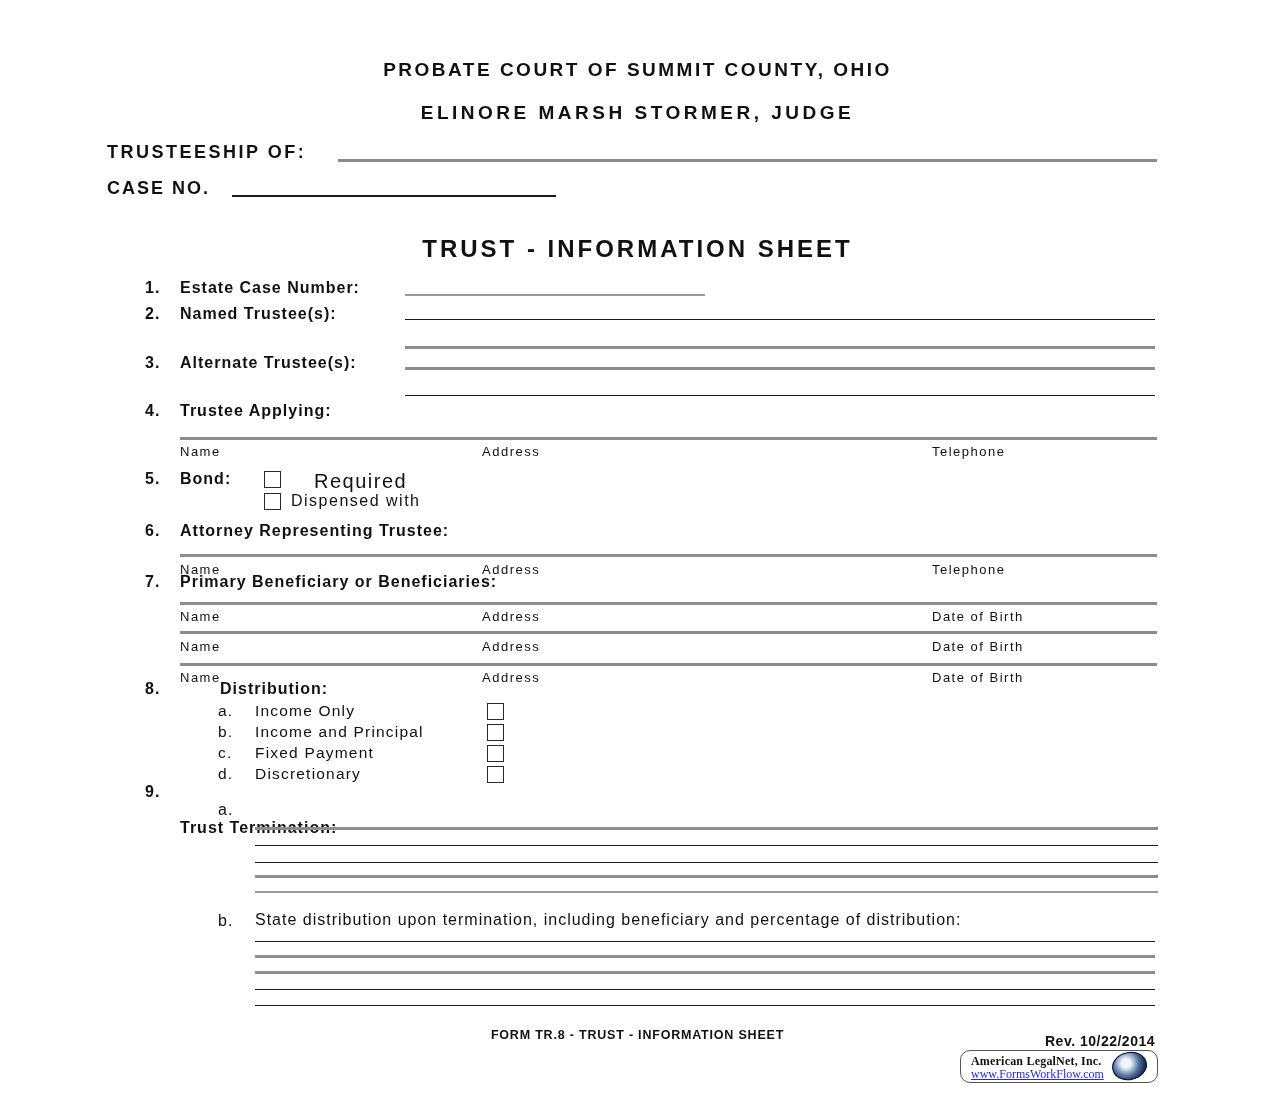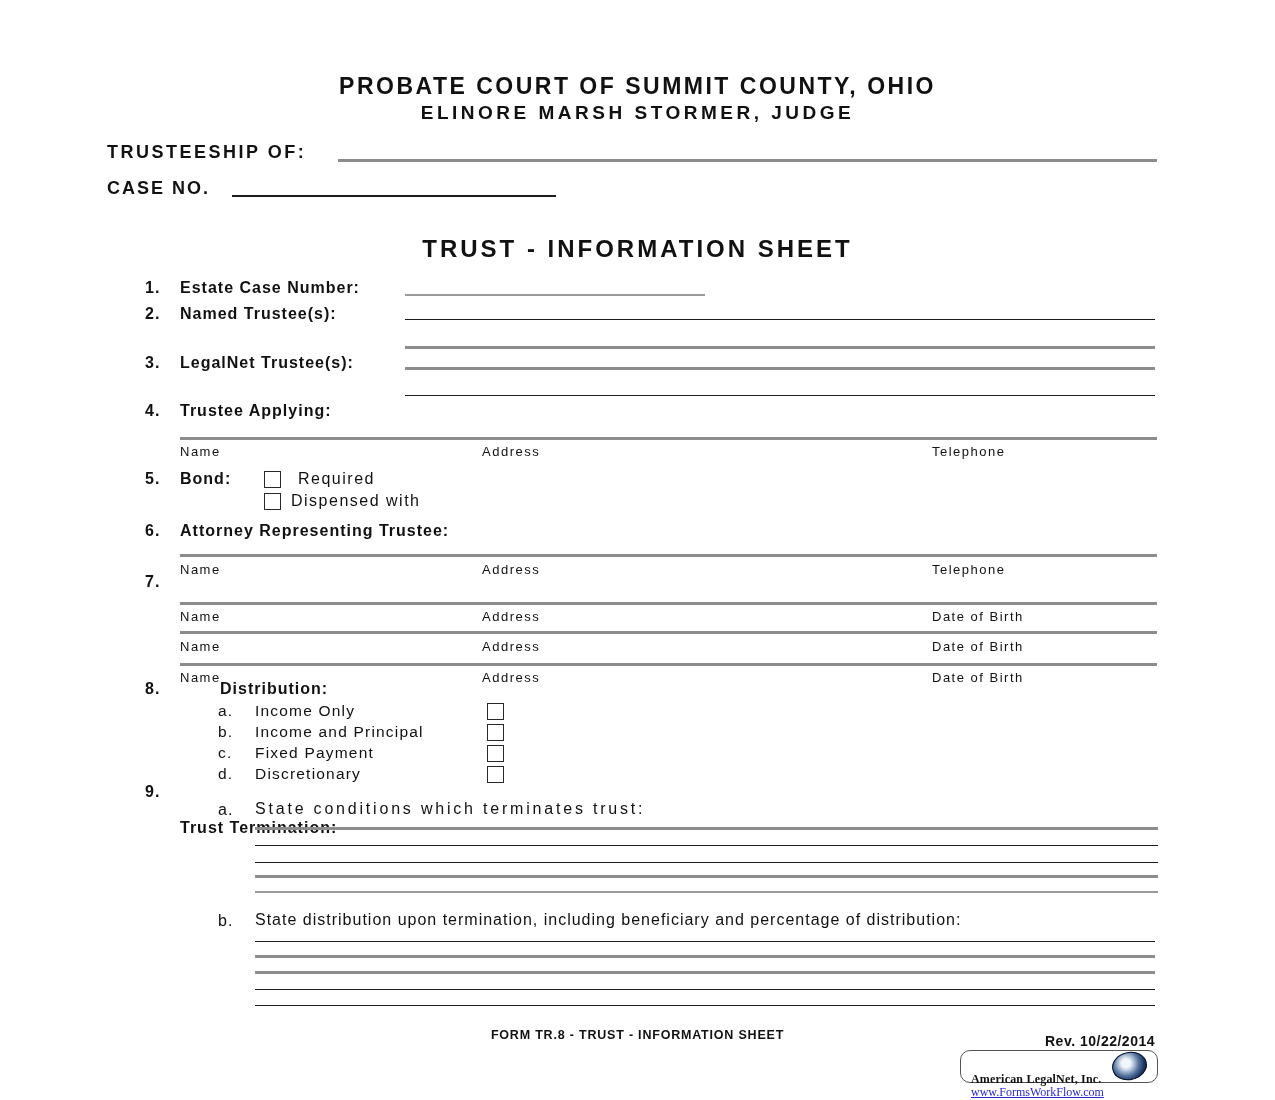--- a/index.html
+++ b/index.html
@@ -9,77 +9,78 @@
   .ctr{left:0;width:1275px;text-align:center;}
   .b{font-weight:bold;}
   .itm{font-size:16px;font-weight:bold;letter-spacing:1px;}
   .sub{font-size:15.5px;letter-spacing:1.2px;}
   .col{font-size:13px;letter-spacing:1.5px;}
   .rule{position:absolute;height:0;}
   .rk{border-top:1.8px solid #1c1c1c;}
   .rg{border-top:3px solid #8c8c8c;}
   .rg2{border-top:2.5px solid #9a9a9a;}
   .cb{position:absolute;width:15px;height:15px;border:1.7px solid #2a2a2a;background:#fff;}
-  .serif{font-family:"Liberation Serif", serif;margin-top:18px;}
+  .serif{font-family:"Liberation Serif", serif;}
   .globe{position:absolute;left:151px;top:1px;width:35px;height:28px;border-radius:50%;
          background:radial-gradient(circle at 42% 38%, #f2f6fa 0 16%, #aebfd6 30%, #52719c 48%, #1d3360 68%, #060d24 100%);
          box-shadow:0 0 0 1px #0a1330 inset;transform:rotate(-12deg);}
 </style>
 </head>
 <body>
 
 <div class="page">
 
-  <div class="abs ctr b" style="top:73px;font-size:23px;letter-spacing:2.5px;">PROBATE COURT OF SUMMIT COUNTY, OHIO</div>
+  <div class="abs ctr b" style="top:59px;font-size:19px;letter-spacing:2.5px;">PROBATE COURT OF SUMMIT COUNTY, OHIO</div>
   <div class="abs ctr b" style="top:102px;font-size:19px;letter-spacing:3.5px;">ELINORE MARSH STORMER, JUDGE</div>
 
   <div class="abs b" style="left:107px;top:142px;font-size:18px;letter-spacing:2.5px;">TRUSTEESHIP OF:</div>
   <div class="rule rg" style="left:338px;top:159px;width:819px;"></div>
 
   <div class="abs b" style="left:107px;top:178px;font-size:18px;letter-spacing:2px;">CASE NO.</div>
   <div class="rule rk" style="left:232px;top:195px;width:324px;border-top-width:2px;"></div>
 
   <div class="abs ctr b" style="top:235px;font-size:24px;letter-spacing:3px;">TRUST - INFORMATION SHEET</div>
 
   <div class="abs itm" style="left:145px;top:279px;">1.</div>
   <div class="abs itm" style="left:180px;top:279px;">Estate Case Number:</div>
   <div class="rule rg2" style="left:405px;top:294px;width:300px;"></div>
 
   <div class="abs itm" style="left:145px;top:305px;">2.</div>
   <div class="abs itm" style="left:180px;top:305px;">Named Trustee(s):</div>
   <div class="rule rk" style="left:405px;top:319px;width:750px;"></div>
   <div class="rule rg" style="left:405px;top:346px;width:750px;"></div>
 
   <div class="abs itm" style="left:145px;top:354px;">3.</div>
-  <div class="abs itm" style="left:180px;top:354px;">LegalNet Trustee(s):</div>
+  <div class="abs itm" style="left:180px;top:354px;">Alternate Trustee(s):</div>
   <div class="rule rg" style="left:405px;top:367px;width:750px;"></div>
   <div class="rule rk" style="left:405px;top:395px;width:750px;"></div>
 
   <div class="abs itm" style="left:145px;top:402px;">4.</div>
   <div class="abs itm" style="left:180px;top:402px;">Trustee Applying:</div>
   <div class="rule rg" style="left:180px;top:437px;width:977px;"></div>
   <div class="abs col" style="left:180px;top:444px;">Name</div>
   <div class="abs col" style="left:482px;top:444px;">Address</div>
   <div class="abs col" style="left:932px;top:444px;">Telephone</div>
 
   <div class="abs itm" style="left:145px;top:470px;">5.</div>
   <div class="abs itm" style="left:180px;top:470px;">Bond:</div>
   <span class="cb" style="left:264px;top:471px;"></span>
-  <div class="abs" style="left:298px;top:470px;font-size:16px;letter-spacing:1.5px;">Required</div>
+  <div class="abs" style="left:314px;top:470px;font-size:20px;letter-spacing:1.5px;">Required</div>
   <span class="cb" style="left:264px;top:493px;"></span>
   <div class="abs" style="left:291px;top:492px;font-size:16px;letter-spacing:1.5px;">Dispensed with</div>
 
   <div class="abs itm" style="left:145px;top:522px;">6.</div>
   <div class="abs itm" style="left:180px;top:522px;">Attorney Representing Trustee:</div>
   <div class="rule rg" style="left:180px;top:554px;width:977px;"></div>
   <div class="abs col" style="left:180px;top:562px;">Name</div>
   <div class="abs col" style="left:482px;top:562px;">Address</div>
   <div class="abs col" style="left:932px;top:562px;">Telephone</div>
 
   <div class="abs itm" style="left:145px;top:573px;">7.</div>
+  <div class="abs itm" style="left:180px;top:573px;">Primary Beneficiary or Beneficiaries:</div>
 
   <div class="rule rg" style="left:180px;top:602px;width:977px;"></div>
   <div class="abs col" style="left:180px;top:609px;">Name</div>
   <div class="abs col" style="left:482px;top:609px;">Address</div>
   <div class="abs col" style="left:932px;top:609px;">Date of Birth</div>
 
   <div class="rule rg" style="left:180px;top:631px;width:977px;"></div>
   <div class="abs col" style="left:180px;top:639px;">Name</div>
   <div class="abs col" style="left:482px;top:639px;">Address</div>
   <div class="abs col" style="left:932px;top:639px;">Date of Birth</div>
@@ -105,21 +106,20 @@
   <span class="cb" style="left:487px;top:745px;"></span>
 
   <div class="abs sub" style="left:218px;top:765px;">d.</div>
   <div class="abs sub" style="left:255px;top:765px;">Discretionary</div>
   <span class="cb" style="left:487px;top:766px;"></span>
 
   <div class="abs itm" style="left:145px;top:783px;">9.</div>
   <div class="abs itm" style="left:180px;top:783px;margin-top:36px;">Trust Termination:</div>
 
   <div class="abs" style="left:218px;top:801px;font-size:16px;letter-spacing:1px;">a.</div>
-  <div class="abs" style="left:255px;top:800px;font-size:16px;letter-spacing:2.8px;">State conditions which terminates trust:</div>
   <div class="rule rg" style="left:255px;top:827px;width:903px;"></div>
   <div class="rule rk" style="left:255px;top:845px;width:903px;"></div>
   <div class="rule rk" style="left:255px;top:862px;width:903px;"></div>
   <div class="rule rg" style="left:255px;top:875px;width:903px;"></div>
   <div class="rule rg2" style="left:255px;top:891px;width:903px;"></div>
 
   <div class="abs" style="left:218px;top:912px;font-size:16px;letter-spacing:1px;">b.</div>
   <div class="abs" style="left:255px;top:911px;font-size:16px;letter-spacing:1px;">State distribution upon termination, including beneficiary and percentage of distribution:</div>
   <div class="rule rk" style="left:255px;top:941px;width:900px;"></div>
   <div class="rule rg" style="left:255px;top:955px;width:900px;"></div>

